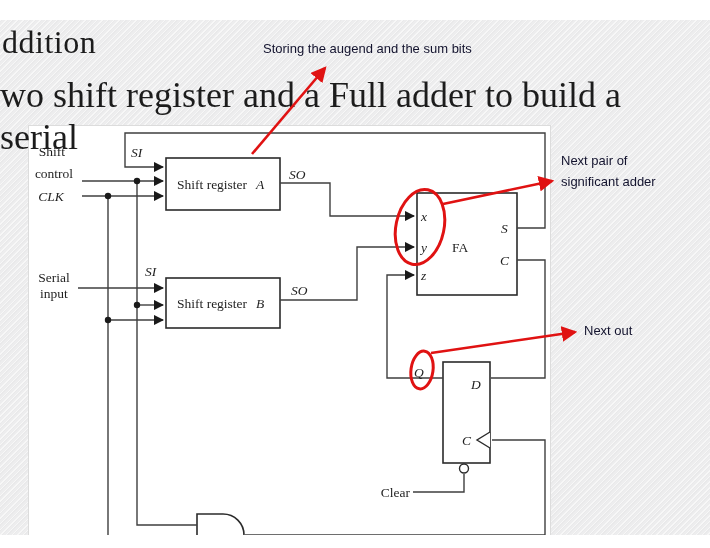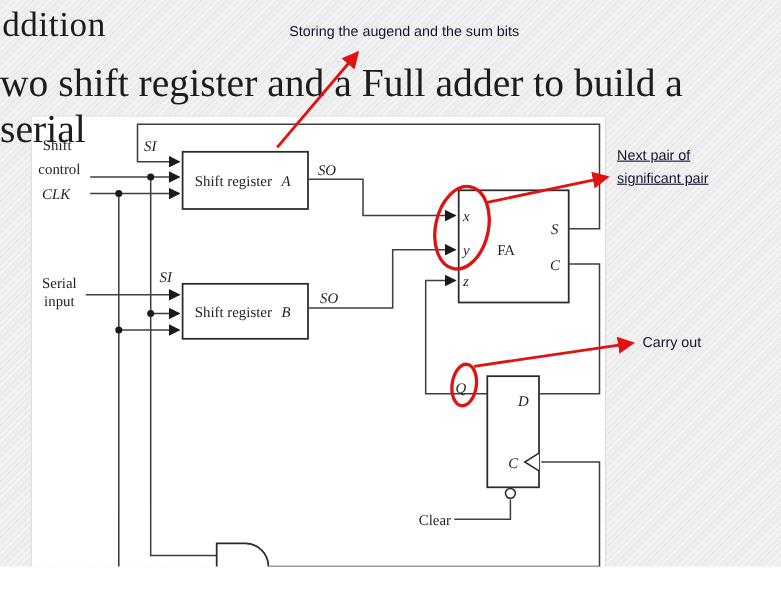--- a/index.html
+++ b/index.html
@@ -3,20 +3,21 @@
 <meta charset="utf-8">
 <style>
   html,body{margin:0;padding:0;}
   .slide{
     position:relative;
     width:710px;height:515px;
     overflow:hidden;
     background-color:#ededee;
     background-image:repeating-linear-gradient(135deg, rgba(255,255,255,.55) 0 1px, rgba(0,0,0,0.015) 1px 2px, transparent 2px 4px);
     font-family:"Liberation Serif", serif;
+    margin-top:20px;
   }
   .canvas{
     position:absolute;left:28px;top:105px;width:523px;height:434px;
     background:#ffffff;border:1px solid #dcdcdc;box-sizing:border-box;
   }
   .bottom-strip{
     position:absolute;left:0;top:540px;width:710px;height:8px;background:#d9e3ee;
   }
   .title-fragment{
     position:absolute;left:2px;top:4px;
@@ -25,21 +26,21 @@
   .sentence{
     position:absolute;left:0px;top:54px;width:700px;
     font-size:36px;color:#1c1c1c;
   }
   .ann{
     position:absolute;
     font-family:"Liberation Sans", sans-serif;
     font-size:13px;color:#13132e;line-height:21px;white-space:nowrap;
   }
   .ann-storing{left:263px;top:18px;}
-  .ann-next{left:561px;top:130px;text-decoration:underline;}
+  .ann-next{left:561px;top:130px;}
   .ann-carry{left:584px;top:300px;}
   svg.circuit{position:absolute;left:0;top:0;z-index:3;}
   .txtlayer{z-index:1;}
   svg text{font-family:"Liberation Serif", serif;font-size:13.5px;fill:#1f1f1f;}
   svg text.it{font-style:italic;}
 </style>
 </head>
 <body>
 
 <div class="slide">
@@ -48,24 +49,24 @@
   <div class="bottom-strip"></div>
 
   <div class="title-fragment txtlayer">ddition</div>
 
   <div class="sentence txtlayer">wo shift register and a Full adder to build a serial</div>
 
   <div class="ann ann-storing txtlayer">Storing the augend and the sum bits</div>
 
   <div class="ann ann-next txtlayer">
     <div>Next pair of</div>
-    <div>significant pair</div>
+    <div>significant adder</div>
   </div>
 
-  <div class="ann ann-carry txtlayer">Carry out</div>
+  <div class="ann ann-carry txtlayer">Next out</div>
 
   <svg class="circuit" width="710" height="548" viewBox="0 0 710 548">
     <defs>
       <marker id="ahb" viewBox="0 0 10 10" refX="9" refY="5" markerWidth="7.5" markerHeight="7.5" orient="auto-start-reverse">
         <path d="M0,0 L10,5 L0,10 z" fill="#1a1a1a"></path>
       </marker>
       <marker id="ahr" viewBox="0 0 10 10" refX="8.5" refY="5" markerWidth="6" markerHeight="6" orient="auto-start-reverse">
         <path d="M0,0 L10,5 L0,10 z" fill="#e01212"></path>
       </marker>
     </defs>

